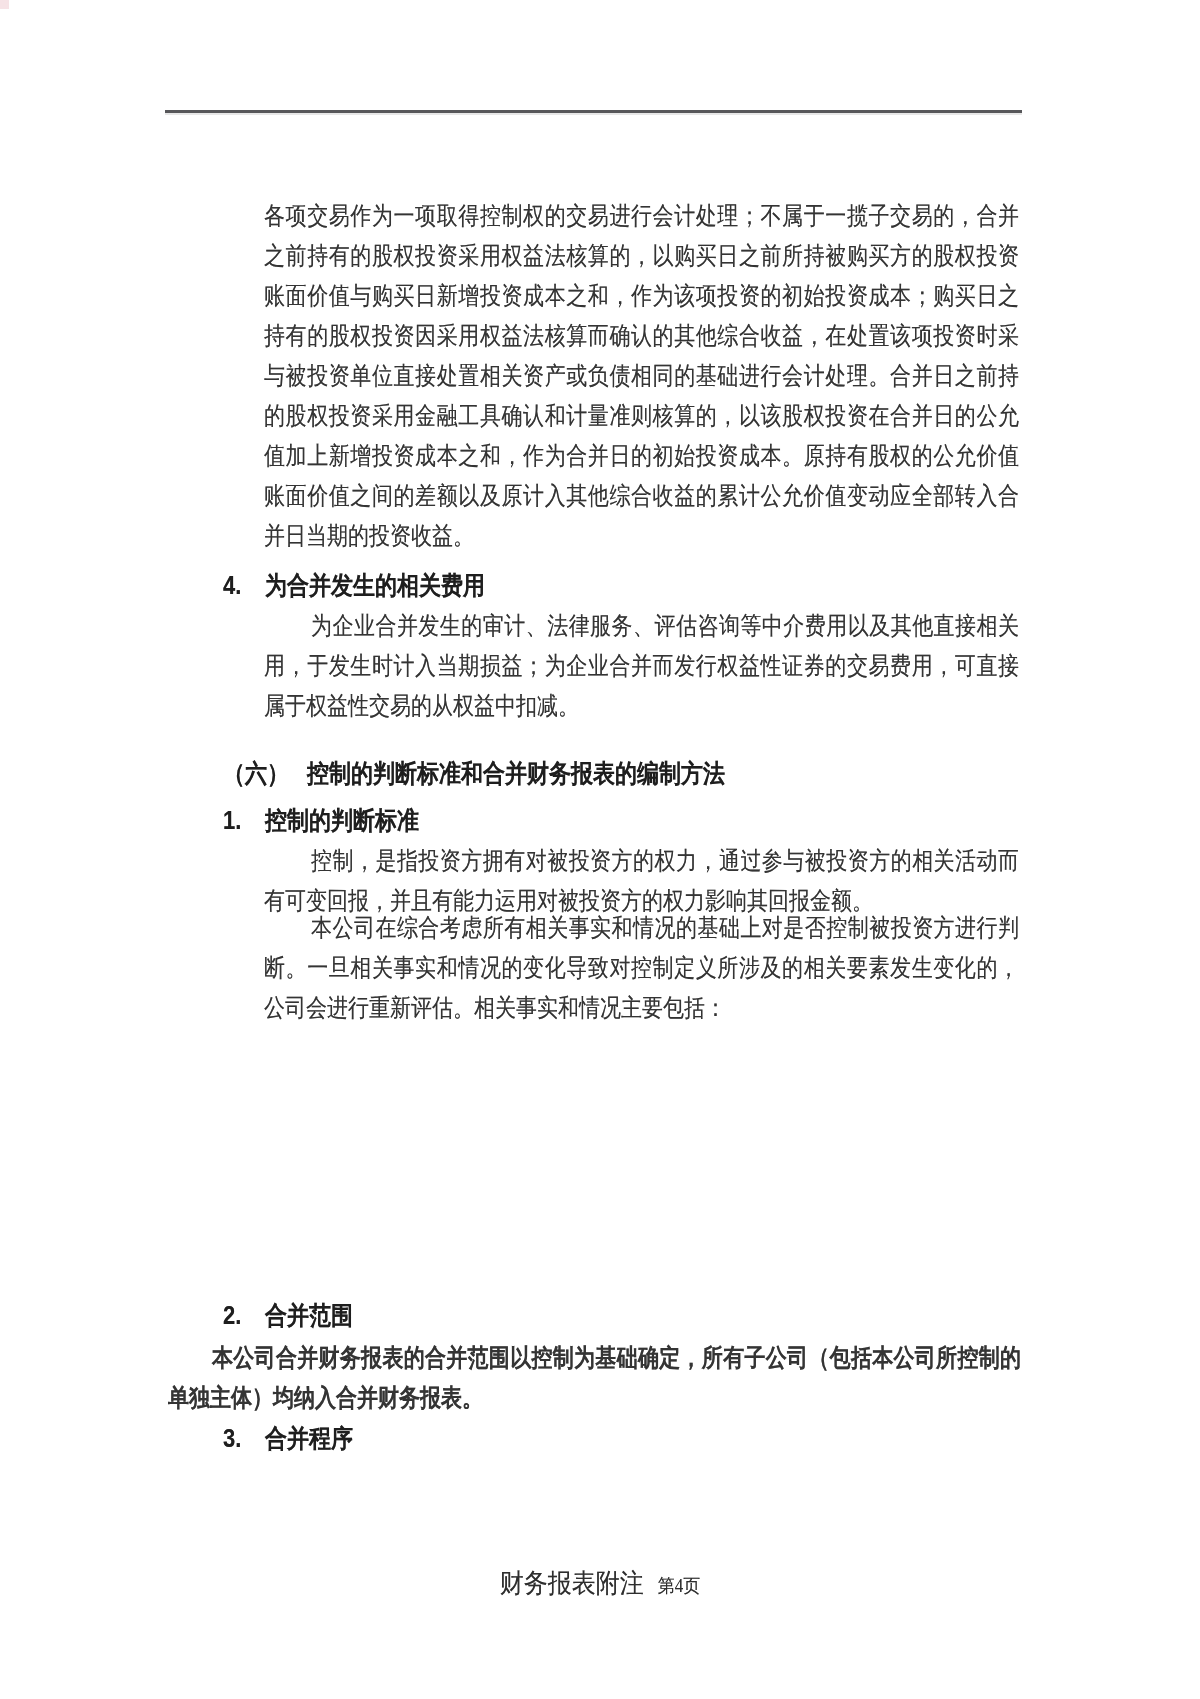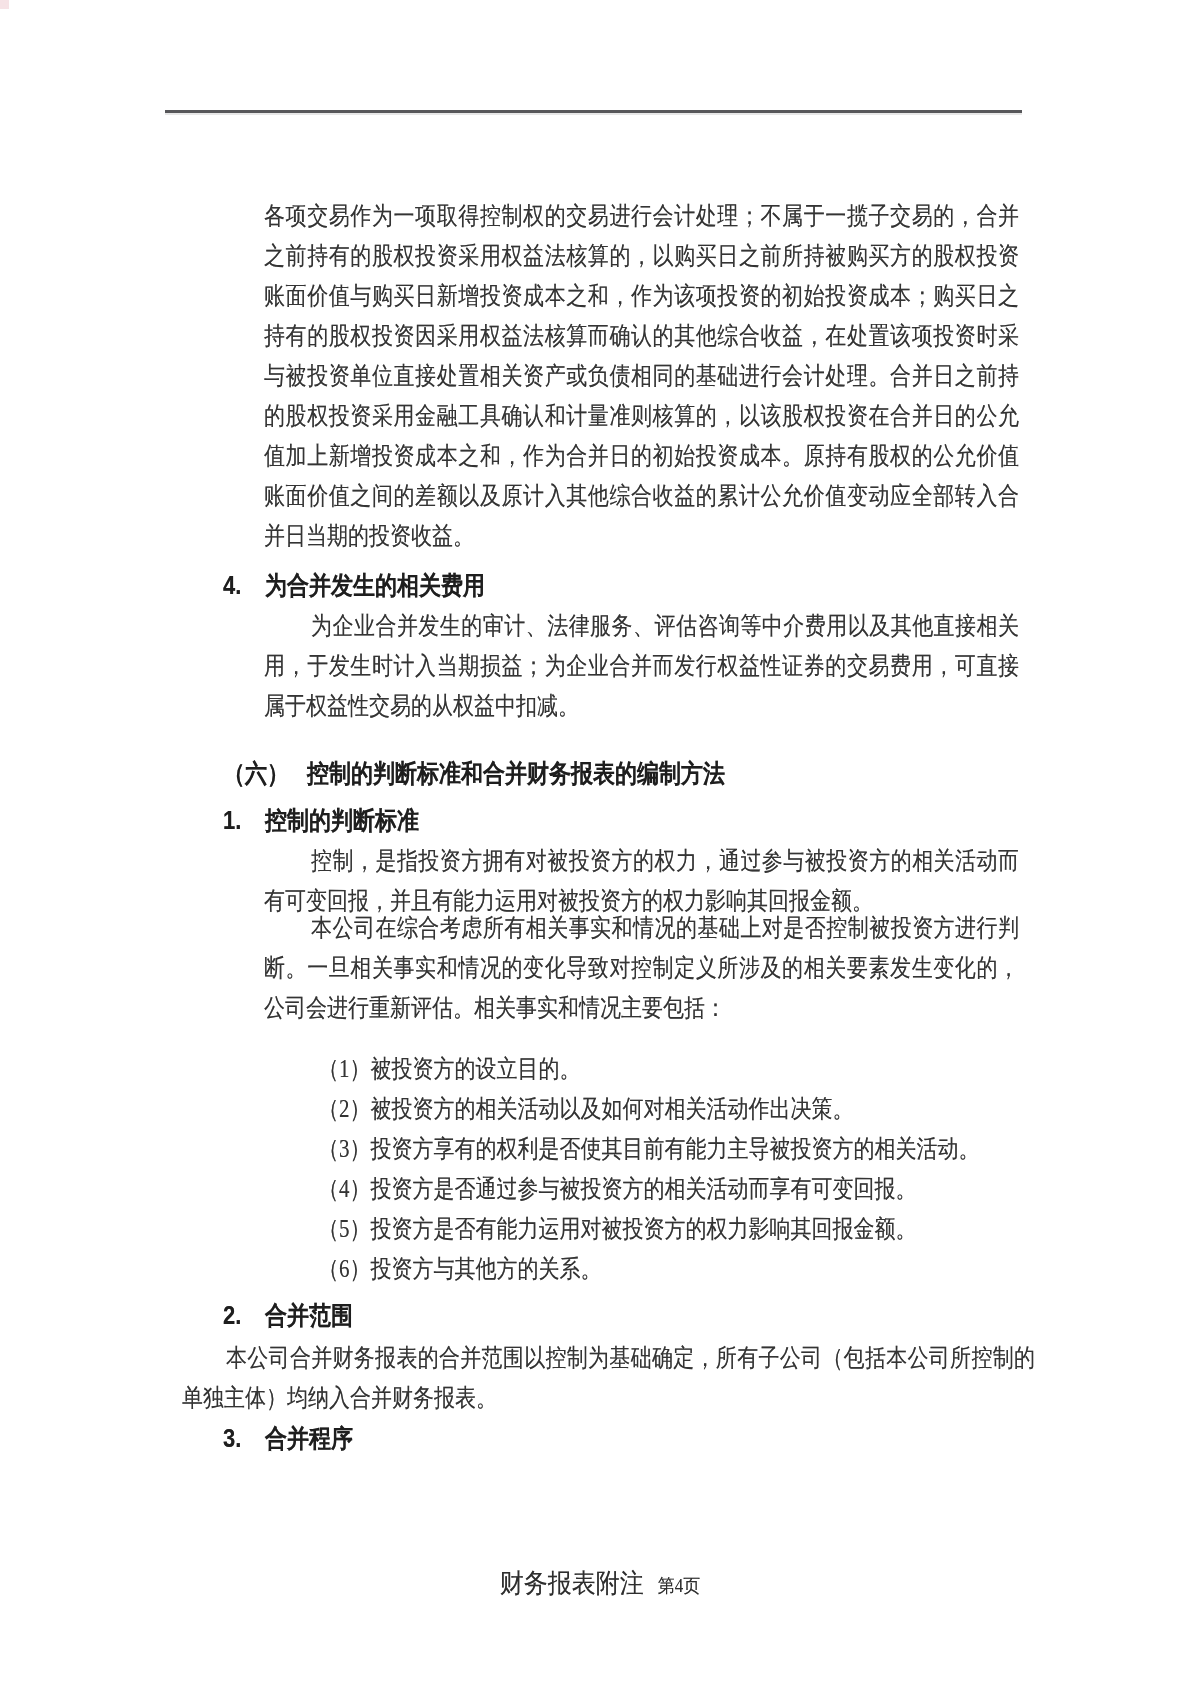--- a/index.html
+++ b/index.html
@@ -2,21 +2,21 @@
 <html lang="zh"><head>
 <meta charset="utf-8">
 <style>
   html,body{margin:0;padding:0;}
   body{width:1200px;height:1699px;position:relative;background:#ffffff;overflow:hidden;}
   .page{position:absolute;inset:0;background:#ffffff;}
   .artifact{position:absolute;left:0;top:0;width:9px;height:9px;background:#f6e3e6;}
   .rule{position:absolute;left:165px;top:110px;width:857px;height:3px;background:#57575a;box-shadow:0 2px 0 rgba(160,160,160,.25);}
   .block{position:absolute;font-family:"Liberation Serif","DejaVu Serif",serif;font-size:21px;line-height:40px;color:#343434;}
   .hang{left:264px;width:755px;}
-  .full{left:182px;width:853px;}
+  .full{left:168px;width:853px;font-weight:bold;}
   .list{left:318px;width:705px;}
   .line{height:40px;overflow:hidden;text-align:justify;text-align-last:justify;transform:scaleY(1.18);transform-origin:left center;text-shadow:0 0 .6px rgba(70,70,70,.55);}
   .line.end{text-align-last:left;}
   .line.ind1{padding-left:47px;}
   .line.ind2{padding-left:44px;}
   .list .line{text-align:left;text-align-last:left;}
   .heading{position:absolute;left:223px;font-family:"Liberation Sans","DejaVu Sans",sans-serif;font-weight:bold;font-size:22px;line-height:40px;color:#1e1e1e;white-space:nowrap;transform:scaleY(1.15);transform-origin:left center;text-shadow:0 0 .5px rgba(40,40,40,.6);}
   .heading .num{display:inline-block;width:42px;}
   .heading.six .num{width:84px;}
   .footer{position:absolute;left:0;top:1563px;width:1200px;text-align:center;font-family:"Liberation Serif","DejaVu Serif",serif;color:#2e2e2e;line-height:40px;transform:scaleY(1.1);text-shadow:0 0 .5px rgba(60,60,60,.5);}
@@ -65,28 +65,20 @@
     <div class="line ind1">控制，是指投资方拥有对被投资方的权力，通过参与被投资方的相关活动而享</div>
     <div class="line end">有可变回报，并且有能力运用对被投资方的权力影响其回报金额。</div>
   </div>
 
   <div class="block hang" style="top:908px">
     <div class="line ind1">本公司在综合考虑所有相关事实和情况的基础上对是否控制被投资方进行判</div>
     <div class="line">断。一旦相关事实和情况的变化导致对控制定义所涉及的相关要素发生变化的，本</div>
     <div class="line end">公司会进行重新评估。相关事实和情况主要包括：</div>
   </div>
 
-  <div class="block list" style="top:1049px">
-    <div class="line">（1）被投资方的设立目的。</div>
-    <div class="line">（2）被投资方的相关活动以及如何对相关活动作出决策。</div>
-    <div class="line">（3）投资方享有的权利是否使其目前有能力主导被投资方的相关活动。</div>
-    <div class="line">（4）投资方是否通过参与被投资方的相关活动而享有可变回报。</div>
-    <div class="line">（5）投资方是否有能力运用对被投资方的权力影响其回报金额。</div>
-    <div class="line">（6）投资方与其他方的关系。</div>
-  </div>
 
   <div class="heading" style="top:1296px">
     <span class="num">2.</span><span>合并范围</span>
   </div>
 
   <div class="block full" style="top:1338px">
     <div class="line ind2">本公司合并财务报表的合并范围以控制为基础确定，所有子公司（包括本公司所控制的</div>
     <div class="line end">单独主体）均纳入合并财务报表。</div>
   </div>
 

